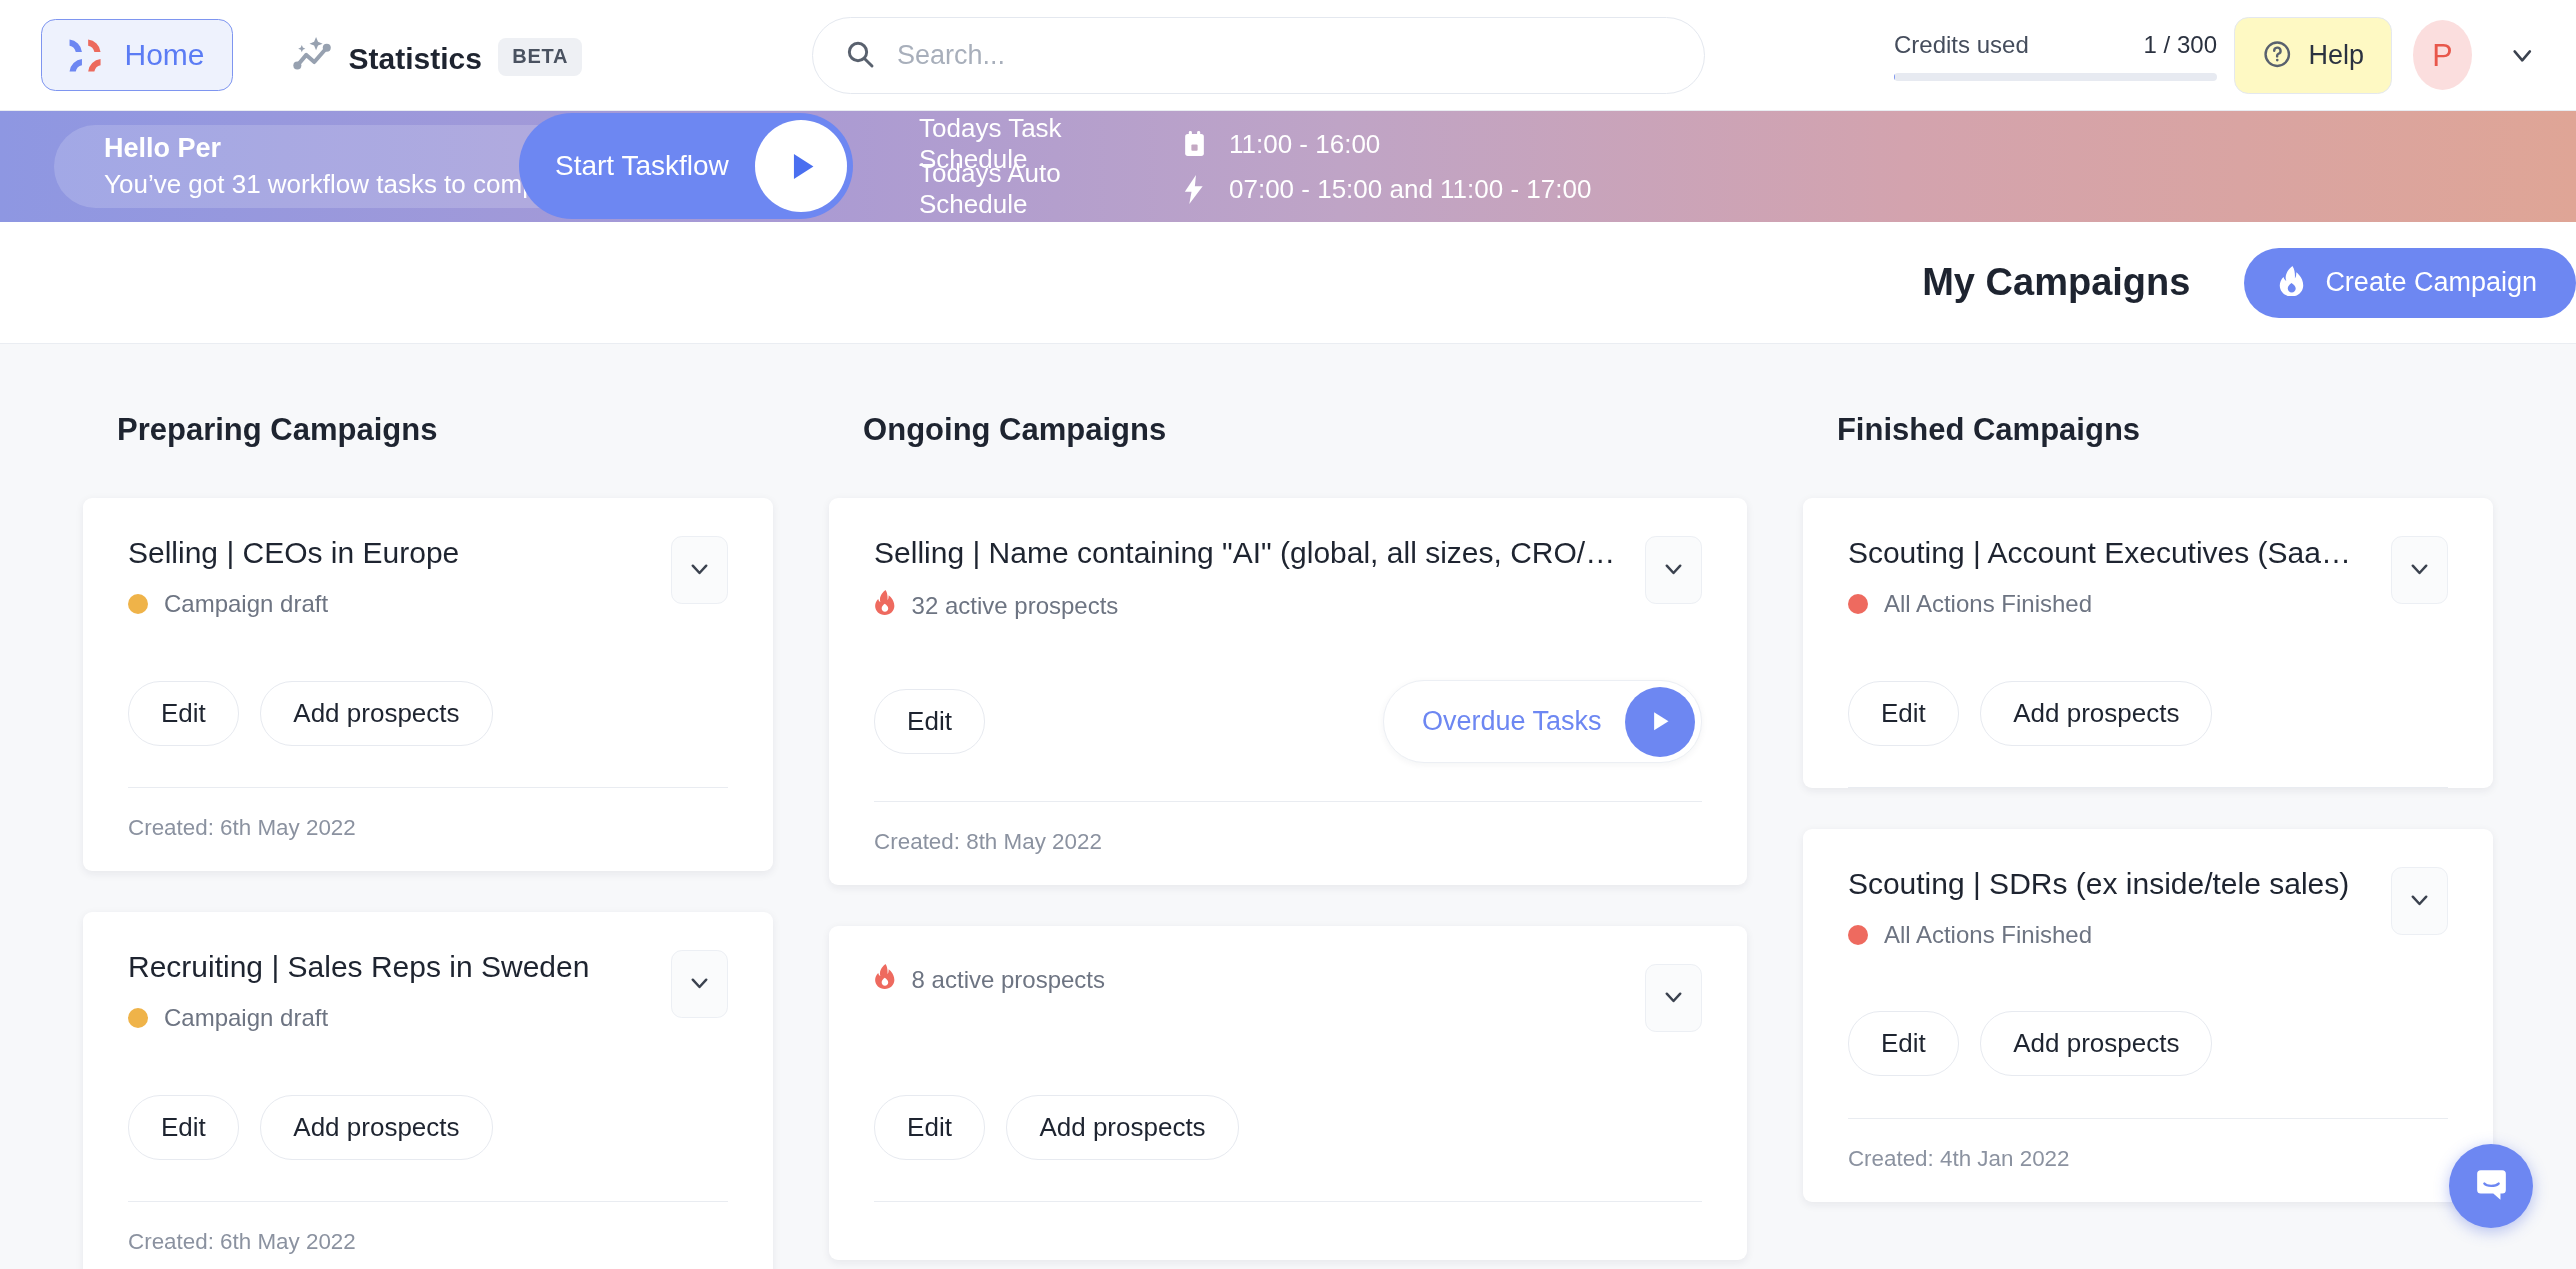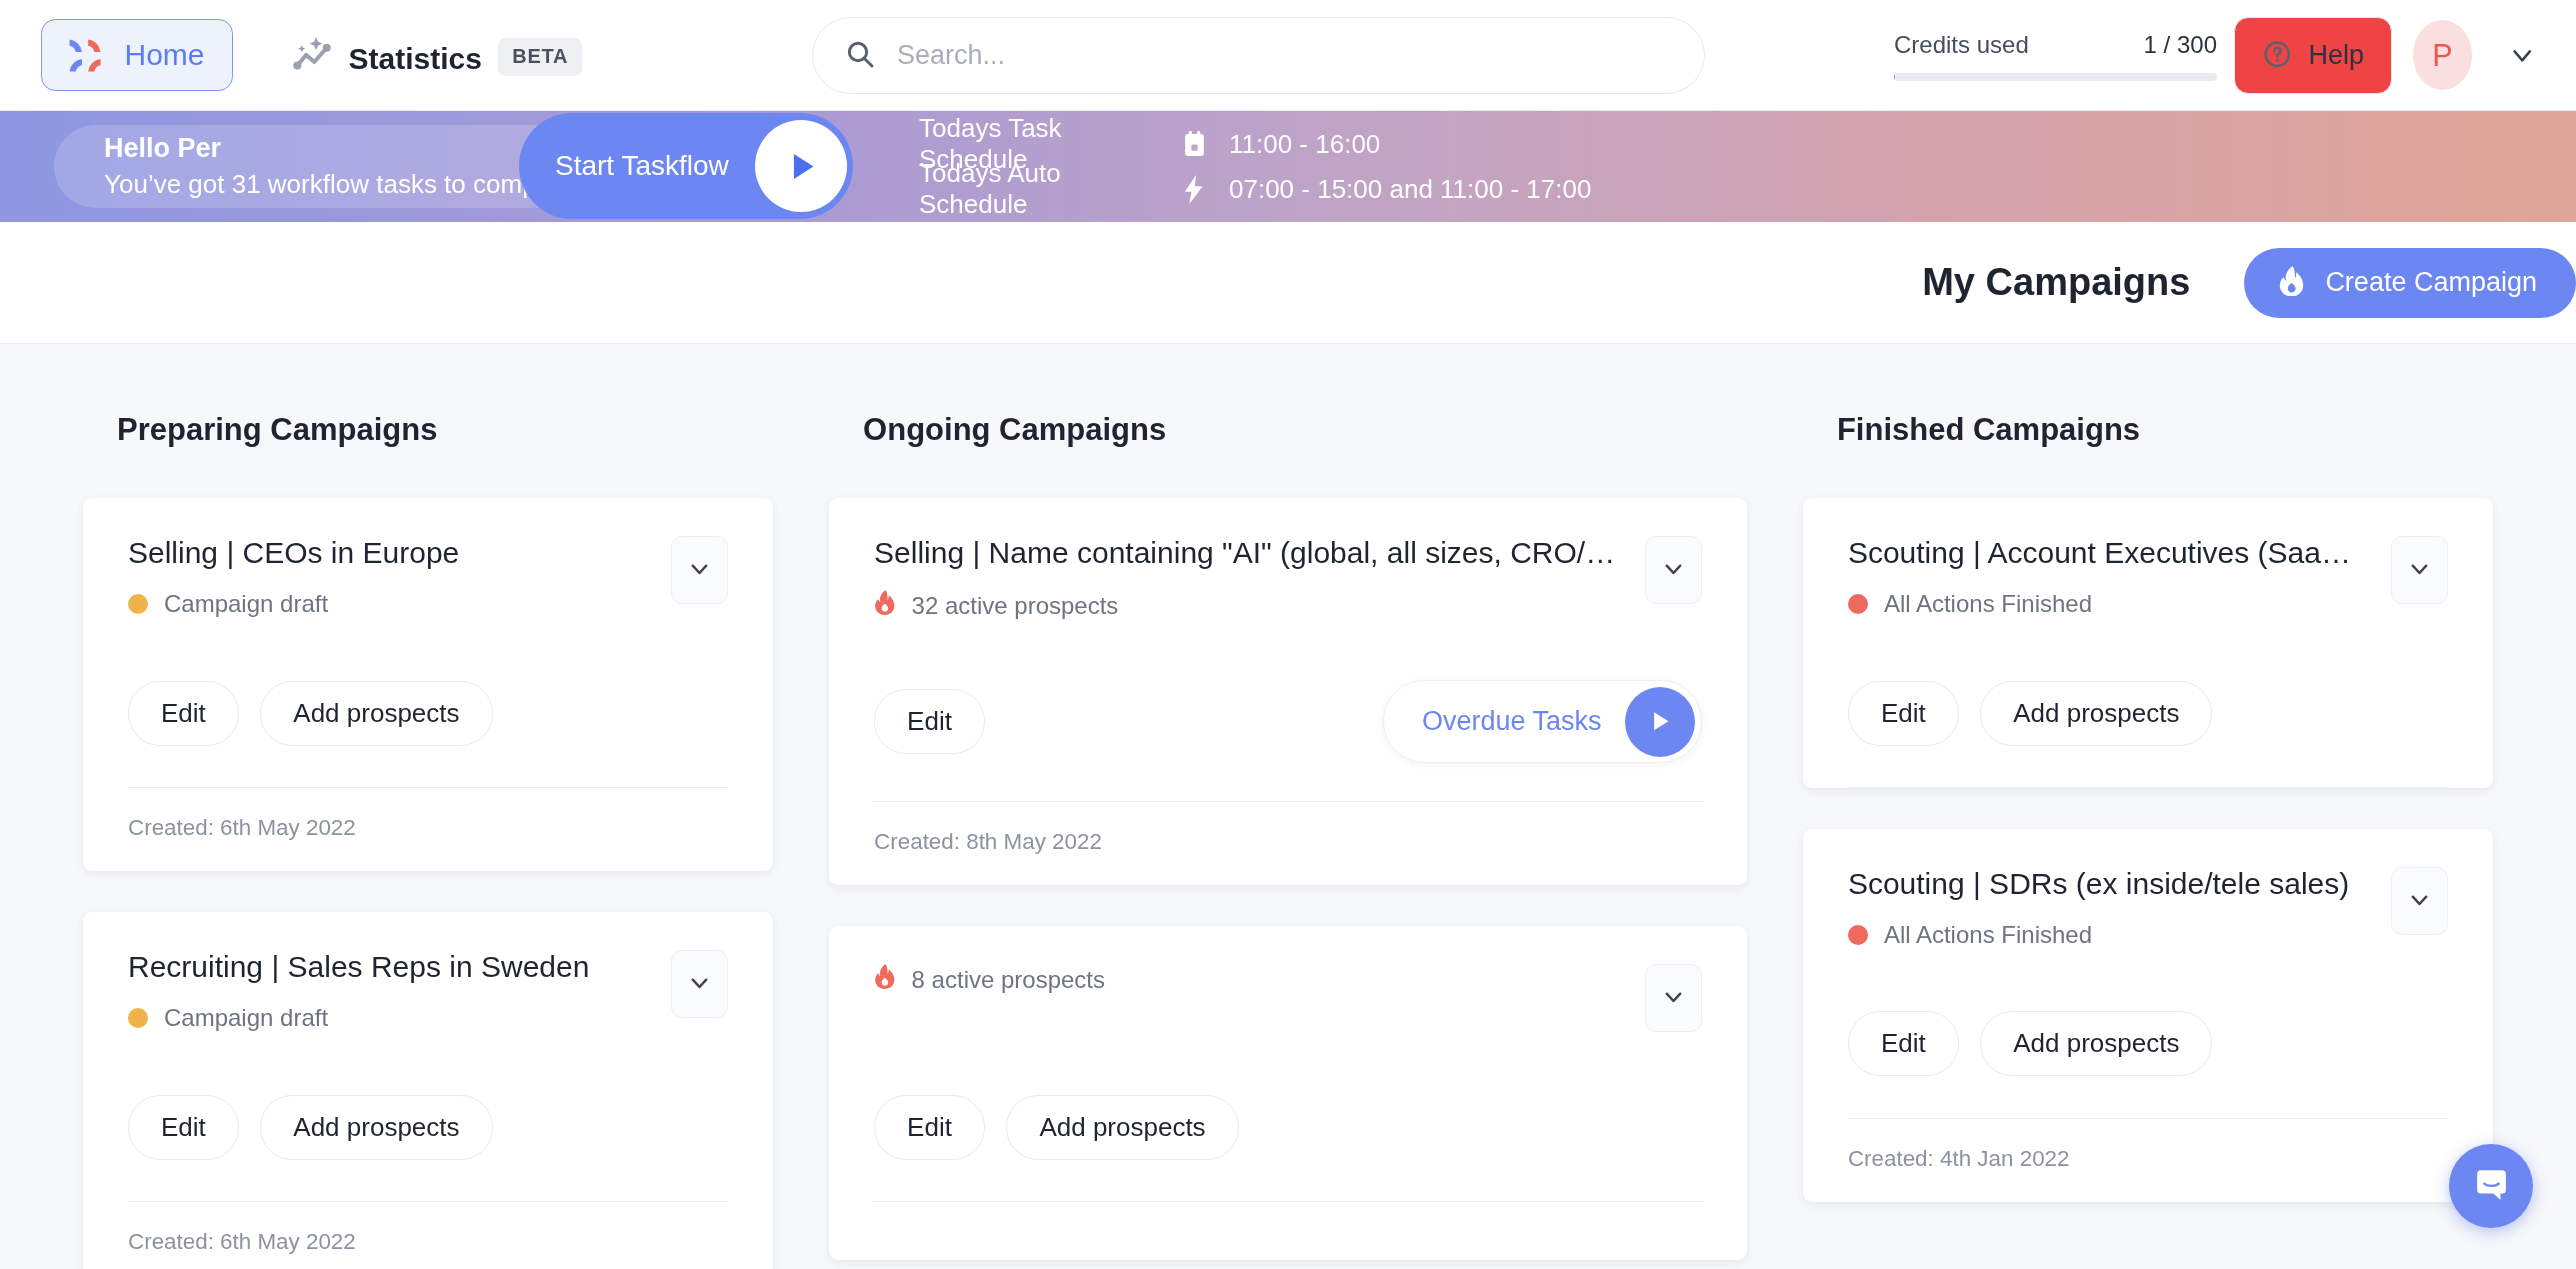--- a/index.html
+++ b/index.html
@@ -61,21 +61,21 @@
   .credits-bar {
     margin-top: 14.4px; height: 8px; border-radius: 5.4px;
     background: #e7eaf1; position: relative; overflow: hidden;
   }
   .credits-bar i { position: absolute; left:0; top:0; bottom:0; width: 1.2%; background: #7e95f0; border-radius: 5.4px; }
 
   .help-btn {
     position: absolute; right: 184px; top: 17px;
     height: 77px; padding: 0 27px;
     border: 1.3px solid #e4e8ef; border-radius: 14.4px;
-    background: #ef4444; display: flex; align-items: center; gap: 16px; margin-left: 8px;
+    background: #fef9c3; display: flex; align-items: center; gap: 16px; margin-left: 8px;
   }
   .help-btn .label { font-size: 27px; color: #2b3240; }
 
   .avatar {
     position: absolute; right: 104px; top: 20px;
     width: 59px; height: 70px; border-radius: 50%;
     background: #fbdede; color: #e8574b;
     display:flex; align-items:center; justify-content:center;
     font-size: 30.5px; font-weight: 500;
   }

